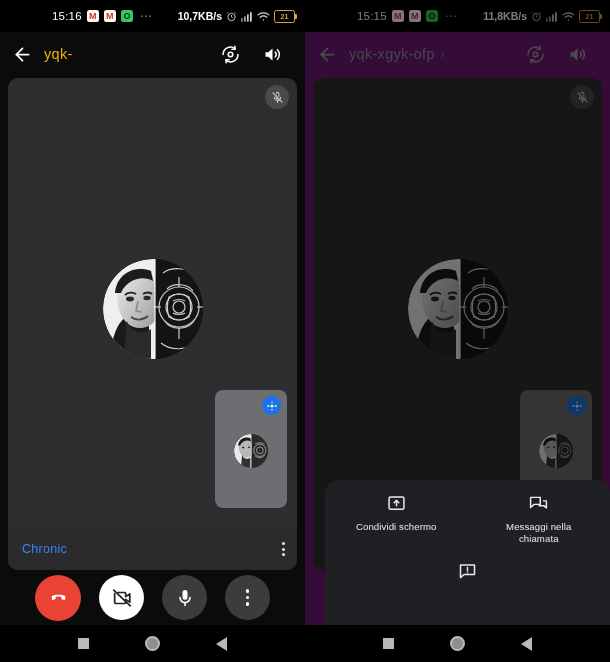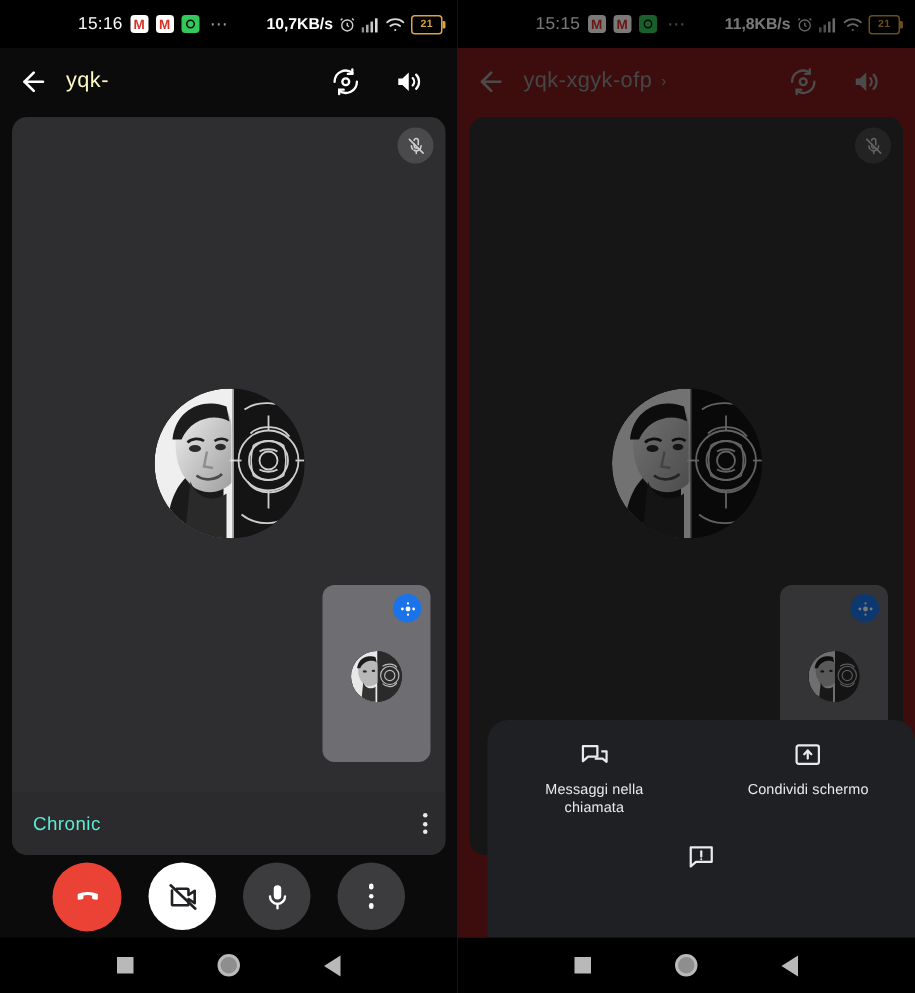--- a/index.html
+++ b/index.html
@@ -3,21 +3,21 @@
 <meta charset="utf-8">
 <style>
   html,body{margin:0;padding:0;background:#000;}
   body{
     width:610px;height:662px;overflow:hidden;
     font-family:"Liberation Sans","DejaVu Sans",sans-serif;
     -webkit-font-smoothing:antialiased;
   }
   .screens{display:flex;width:610px;height:662px;background:#000;}
   .phone{position:relative;width:305px;height:662px;background:#0b0b0b;overflow:hidden;}
-  .phone.right{background:#7f1d1d;}
+  .phone.right{background:#701a75;}
 
   
   .statusbar{
     position:absolute;top:0;left:0;right:0;height:32px;
     display:flex;align-items:center;background:#000;color:#fff;
     font-size:11px;letter-spacing:.2px;
   }
   .sb-left{display:flex;align-items:center;gap:5px;margin-left:52px;}
   .sb-time{font-size:11.5px;color:#fff;font-weight:400;}
   .mini-icon{width:12px;height:12px;border-radius:2.5px;display:inline-block;
@@ -39,21 +39,21 @@
   .batt::after{content:"";position:absolute;right:-3.4px;top:3px;width:2px;height:5px;
     background:#d9a441;border-radius:0 1px 1px 0;}
   .batt span{font-size:7px;color:#d9a441;font-weight:700;line-height:1;}
 
   
   .header{
     position:absolute;top:32px;left:0;right:0;height:44px;
     display:flex;align-items:center;color:#fff;
   }
   .hdr-back{width:44px;display:flex;align-items:center;justify-content:center;}
-  .hdr-title{font-size:14.5px;color:#fef9c3;letter-spacing:.3px;display:flex;align-items:center;gap:6px;}
+  .hdr-title{font-size:14.5px;color:#eab308;letter-spacing:.3px;display:flex;align-items:center;gap:6px;}
   .hdr-chev{font-size:10px;color:#cfd8dc;}
   .hdr-actions{margin-left:auto;display:flex;align-items:center;gap:8px;margin-right:16px;}
   .hdr-btn{width:34px;height:34px;display:flex;align-items:center;justify-content:center;}
 
   
   .video-card{
     position:absolute;left:8px;right:8px;top:78px;bottom:92px;
     background:#2e2e31;border-radius:10px;overflow:hidden;
   }
   .mute-badge{
@@ -79,21 +79,21 @@
   .pip-avatar{
     position:absolute;left:50%;top:52%;transform:translate(-50%,-50%);
     width:34px;height:34px;border-radius:50%;overflow:hidden;background:#1b1b1b;
   }
 
   
   .namebar{
     position:absolute;left:0;right:0;bottom:0;height:42px;
     display:flex;align-items:center;background:#2b2b2e;
   }
-  .namebar-text{margin-left:14px;font-size:12.5px;color:#5eead4;letter-spacing:.3px;}
+  .namebar-text{margin-left:14px;font-size:12.5px;color:#3b82f6;letter-spacing:.3px;}
   .namebar-more{margin-left:auto;margin-right:12px;display:flex;flex-direction:column;gap:2.5px;}
   .dot{width:3px;height:3px;border-radius:50%;background:#e8e8e8;}
 
   
   .controls{
     position:absolute;left:0;right:0;bottom:37px;height:55px;
     display:flex;align-items:center;justify-content:center;gap:18px;
   }
   .cbtn{width:45px;height:45px;border-radius:50%;display:flex;align-items:center;justify-content:center;}
   .cbtn.end{background:#ea4335;width:46px;height:46px;}
@@ -505,37 +505,37 @@
       </div>
     </div>
 
     <div class="dim"></div>
 
     <div class="menu">
       <div class="menu-row">
 
         <div class="menu-item">
           <span class="menu-ic">
-            <svg width="21" height="21" viewBox="0 0 24 24" fill="none" stroke="#e8eaed" stroke-width="1.7" stroke-linejoin="round">
-              <path d="M3 5h11v8H7l-4 3.5V5z"></path>
-              <path d="M17 9h4v8l-3-2.5h-6"></path>
-            </svg>
-          </span>
-          <span class="menu-lbl">Messaggi nella chiamata</span>
-        </div>
-
-        <div class="menu-item">
-          <span class="menu-ic">
             <svg width="21" height="21" viewBox="0 0 24 24" fill="none" stroke="#e8eaed" stroke-width="1.7" stroke-linecap="round" stroke-linejoin="round">
               <rect x="3.5" y="4.5" width="17" height="14" rx="1.6"></rect>
               <path d="M12 14.5V8.5"></path>
                 <path d="M9.3 11.2L12 8.5l2.7 2.7"></path>
             </svg>
           </span>
           <span class="menu-lbl">Condividi schermo</span>
+        </div>
+
+        <div class="menu-item">
+          <span class="menu-ic">
+            <svg width="21" height="21" viewBox="0 0 24 24" fill="none" stroke="#e8eaed" stroke-width="1.7" stroke-linejoin="round">
+              <path d="M3 5h11v8H7l-4 3.5V5z"></path>
+              <path d="M17 9h4v8l-3-2.5h-6"></path>
+            </svg>
+          </span>
+          <span class="menu-lbl">Messaggi nella chiamata</span>
         </div>
 
       </div>
 
       <div class="menu-row">
 
         <div class="menu-item">
           <span class="menu-ic">
             <svg width="21" height="21" viewBox="0 0 24 24" fill="none" stroke="#e8eaed" stroke-width="1.7" stroke-linecap="round" stroke-linejoin="round">
               <path d="M4 4.5h16v11H8l-4 3.5V4.5z"></path>

